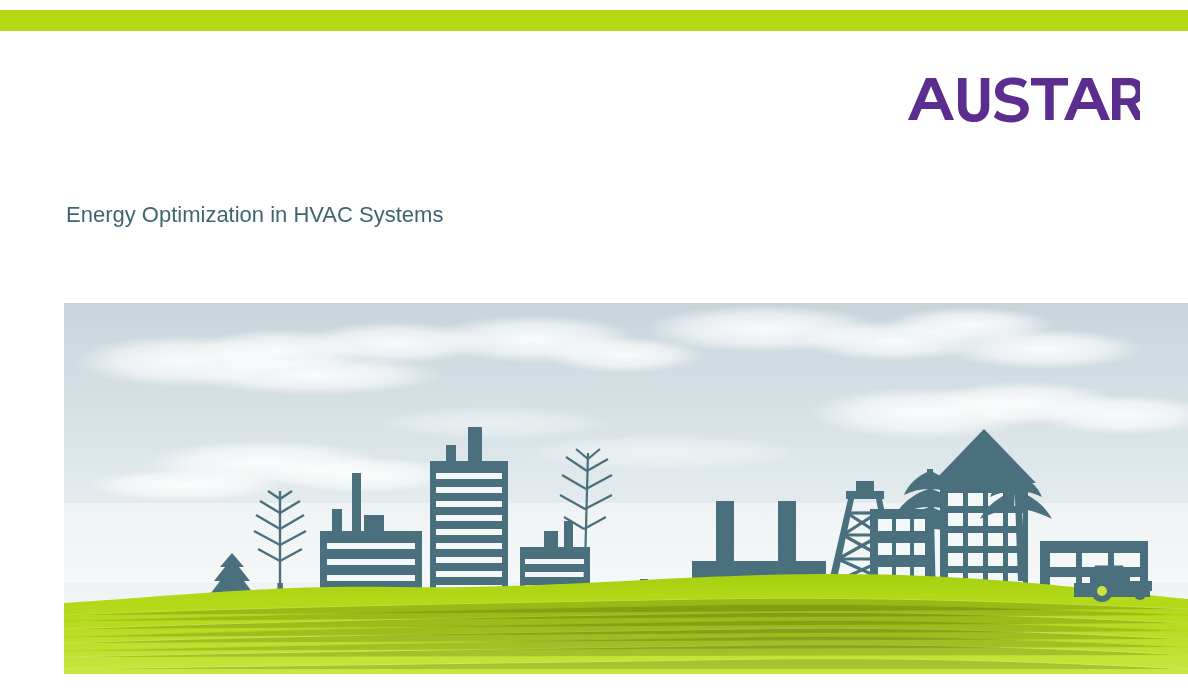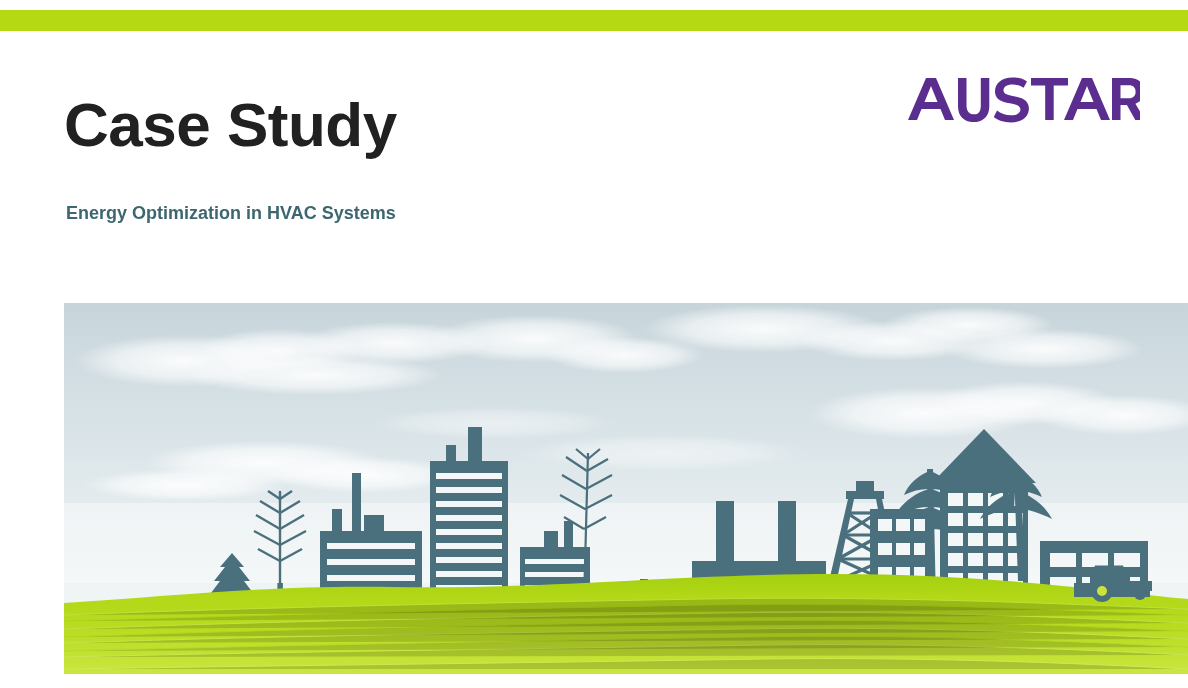--- a/index.html
+++ b/index.html
@@ -22,22 +22,22 @@
   .title{
     position:absolute;left:64px;top:94px;
     font-size:62px;line-height:1;
     font-weight:bold;
     color:#212121;
     letter-spacing:-0.5px;
     white-space:nowrap;
   }
   .subtitle{
     position:absolute;left:66px;top:204px;
-    font-size:18px;line-height:1;
-    font-weight:bold;
+    font-size:22px;line-height:1;
+    font-weight:normal;
     color:#3d6670;
     white-space:nowrap;
   }
 
   
   .logo{
     position:absolute;right:48px;top:72px;
     height:56px;
     display:flex;align-items:center;
   }
@@ -50,21 +50,20 @@
   }
   .photo svg{display:block;width:1124px;height:371px;}
 </style>
 </head>
 <body>
 
 <div class="slide">
 
   <div class="accent-bar"></div>
 
-  <div class="title">Case Study</div>
   <div class="subtitle">Energy Optimization in HVAC Systems</div>
 
   <div class="logo">
     <svg width="236" height="56" viewBox="0 0 236 56" aria-hidden="true">
       <g fill="#5b2d8e">
 
         <path d="M4 48 L22 6 L32 6 L50 48 L41 48 L36.5 37 L17.5 37 L13 48 Z M20.5 30 L33.5 30 L27 14 Z"></path>
 
         <path d="M54 6 L62.5 6 L62.5 33.5 C62.5 39.5 65.6 42.6 70.4 42.6 C72.2 42.6 73.7 42.2 74.9 41.4 L74.9 49 C73.2 49.7 71.2 50 69.2 50 C59.9 50 54 44.2 54 34.3 Z"></path>
         <path d="M76.8 6 L85.3 6 L85.3 34.3 C85.3 44.2 79.4 50 70.1 50 C69 50 68 49.95 67 49.8 L67 42.2 C67.9 42.45 68.9 42.6 70 42.6 C74.6 42.6 76.8 39.5 76.8 33.5 Z"></path>

